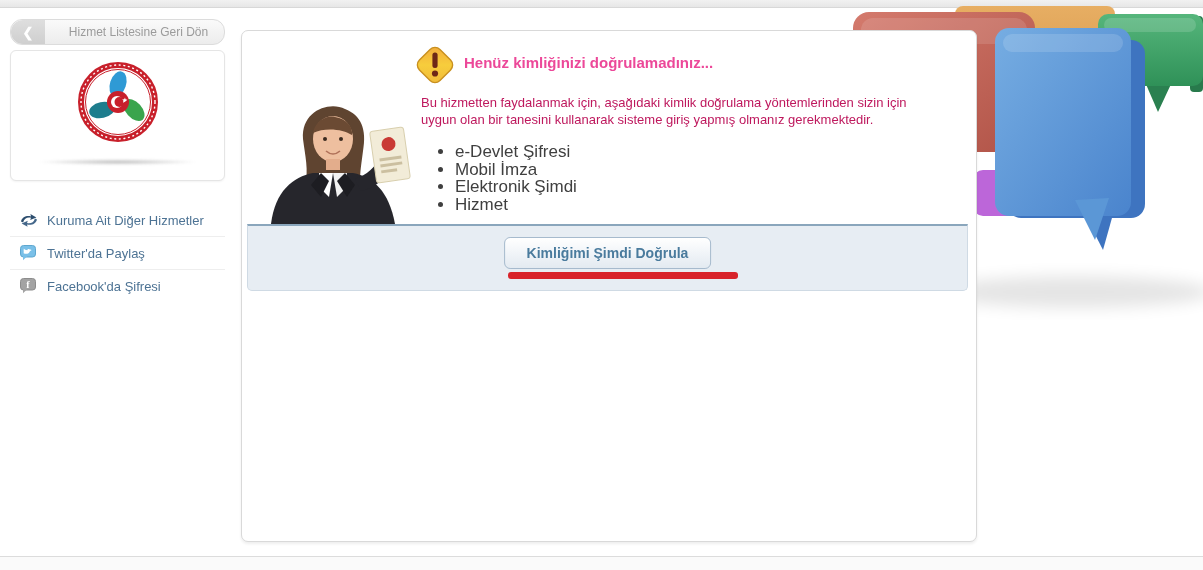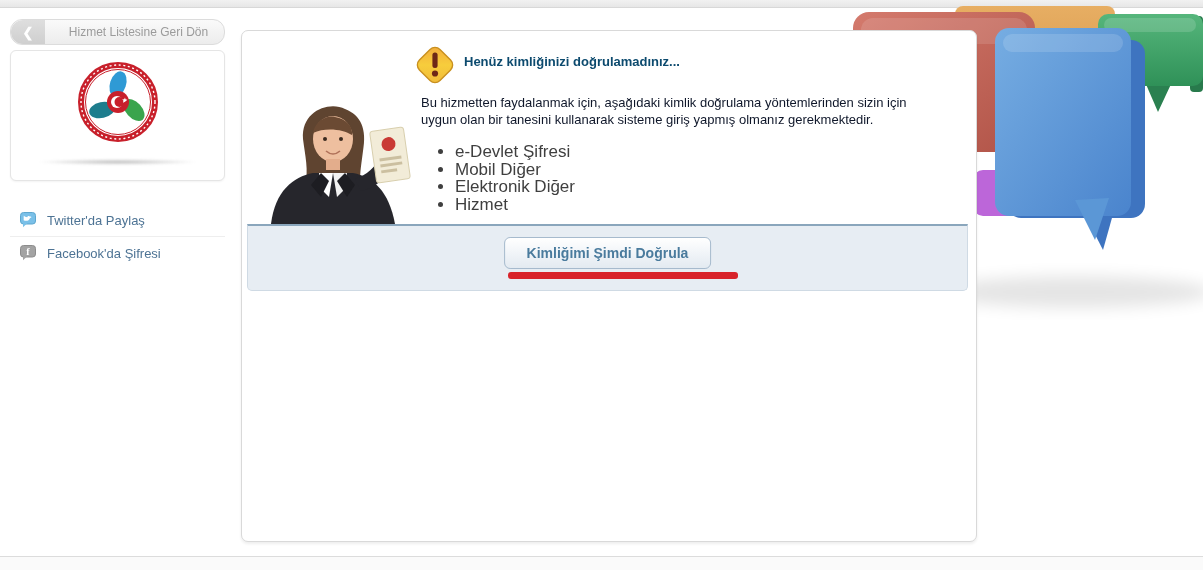--- a/index.html
+++ b/index.html
@@ -33,24 +33,24 @@
   .side-links{margin-top:23px;}
   .side-link{display:flex;align-items:center;gap:9px;padding:8px 2px 8px 10px;cursor:pointer;}
   .side-link + .side-link{border-top:1px solid #eeeeee;align-items:center;}
   .side-link .lbl{font-size:13px;color:#4d7394;}
   .side-ico{width:18px;height:16px;flex:0 0 auto;display:flex;align-items:center;}
 
   
   .panel{position:absolute;left:241px;top:30px;width:734px;height:510px;background:#fff;
     border:1px solid #d9d9d9;border-radius:7px;z-index:2;box-shadow:0 2px 3px rgba(0,0,0,0.07);}
   .warn-icon{position:absolute;left:169px;top:10px;}
-  .alert-title{position:absolute;left:222px;top:23px;font-size:13px;font-weight:bold;color:#0c4a6e;}
+  .alert-title{position:absolute;left:222px;top:23px;font-size:15px;font-weight:bold;color:#ec4899;}
   .photo{position:absolute;left:13px;top:62px;width:176px;height:131px;}
   .alert-desc{position:absolute;left:179px;top:63px;width:516px;font-size:13px;
-    color:#0f172a;line-height:17px;}
+    color:#be185d;line-height:17px;}
   .methods{position:absolute;left:197px;top:112px;margin:0;padding-left:16px;
     font-size:17px;color:#3f3f3f;}
   .methods li{line-height:17.5px;}
 
   .strip{position:absolute;left:5px;right:8px;top:193px;height:64px;background:#e7edf3;
     border-top:2px solid #8aa6bc;border-left:1px solid #cfdae4;border-right:1px solid #cfdae4;
     border-bottom:1px solid #cfdae4;border-radius:0 0 5px 5px;}
   .verify-btn{position:absolute;left:50%;transform:translateX(-50%);top:11px;height:32px;
     padding:0 22px;background:linear-gradient(#ffffff,#e3eaf1);border:1px solid #a6bacd;
     border-radius:6px;font-size:14px;font-weight:bold;color:#4a7b9d;
@@ -126,20 +126,29 @@
       <circle cx="41" cy="41" r="11" fill="#c8202b"></circle>
       <circle cx="40" cy="41" r="6" fill="#ffffff"></circle>
       <circle cx="42.5" cy="41" r="5" fill="#c8202b"></circle>
       <polygon points="48,41 45.6,42.1 46,39.4 44.4,38 47,37.8 48,35.5 48.6,37.9 51,38.4 49.2,40" fill="#ffffff" transform="scale(0.8) translate(12,10)"></polygon>
     </svg>
     <div class="smudge"></div>
   </div>
 
   <div class="side-links">
 
+    <div class="side-link">
+      <span class="side-ico">
+        <svg width="18" height="14" viewBox="0 0 18 14">
+          <path d="M1,8.6 C2,3.8 7,2.2 11,3.4 L10.4,1 L16.4,4.4 L10.2,7 L11,4.8 C7.4,4 4.2,5.2 3.1,9.4 Z" fill="#2d4e6e"></path>
+          <path d="M17,6.4 C16,11 11,12.6 7,11.4 L7.6,13.8 L1.6,10.4 L7.8,7.8 L7,10 C10.6,10.8 13.8,9.6 14.9,5.4 Z" fill="#44678a"></path>
+        </svg>
+      </span>
+      <span class="lbl">Kuruma Ait Diğer Hizmetler</span>
+    </div>
 
     <div class="side-link">
       <span class="side-ico">
         <svg width="17" height="16" viewBox="0 0 17 16">
           <rect x="0.5" y="0.5" width="15" height="11.5" rx="3" fill="#7ac0e8" stroke="#5ea7cf"></rect>
           <polygon points="3,11 3,15.2 7.5,11" fill="#7ac0e8"></polygon>
           <path d="M3.6,8.2 c2.4,1.2 5.6,0.8 6.4,-2.2 l1.7,-0.5 -1.3,-0.4 1,-0.9 -1.5,0.35 c-0.9,-1.1 -2.5,-0.6 -2.6,0.7 c-1.6,-0.1 -2.8,-0.9 -3.4,-1.8 c-0.6,1.7 0.1,3.2 -0.3,4.8 Z" fill="#ffffff"></path>
         </svg>
       </span>
       <span class="lbl">Twitter'da Paylaş</span>
@@ -198,22 +207,22 @@
       <rect x="124" y="64" width="22" height="3" fill="#cbbfa0"></rect>
       <rect x="124" y="70" width="22" height="3" fill="#cbbfa0"></rect>
       <rect x="124" y="76" width="16" height="3" fill="#cbbfa0"></rect>
     </g>
   </svg>
 
   <div class="alert-desc">Bu hizmetten faydalanmak için, aşağıdaki kimlik doğrulama yöntemlerinden sizin için uygun olan bir tanesini kullanarak sisteme giriş yapmış olmanız gerekmektedir.</div>
 
   <ul class="methods">
     <li>e-Devlet Şifresi</li>
-    <li>Mobil Diğer</li>
-    <li>Elektronik Diğer</li>
+    <li>Mobil İmza</li>
+    <li>Elektronik Şimdi</li>
     <li>Hizmet</li>
   </ul>
 
   <div class="strip">
     <button class="verify-btn">Kimliğimi Şimdi Doğrula</button>
   </div>
 
   <div class="red-underline"></div>
 </div>
 

